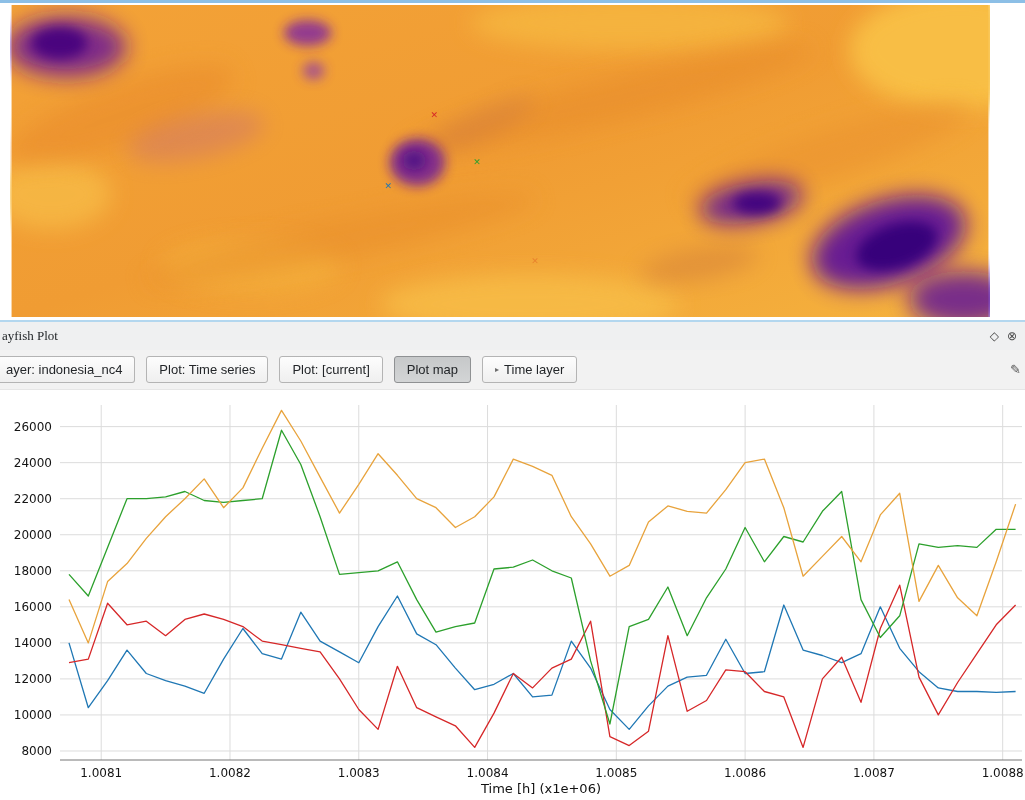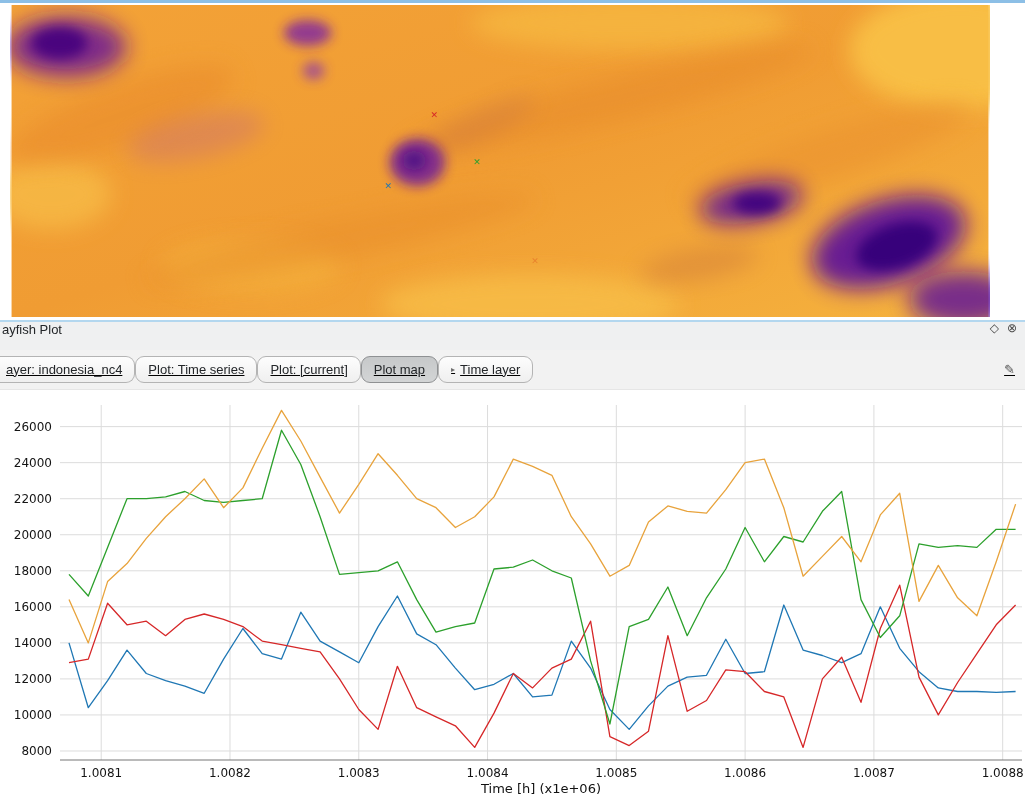--- a/index.html
+++ b/index.html
@@ -9,34 +9,34 @@
     background:#ffffff;
     font-family:"Liberation Sans", sans-serif;
   }
   
   .map-region { position:relative; height:322px; background:#ffffff; }
   .focus-line { position:absolute; top:0; left:0; right:0; height:3px; background:#8cbfe6; }
   #map-svg { position:absolute; left:10px; top:5px; display:block; }
   .sep { position:absolute; bottom:0; left:0; right:0; height:2px; background:#b3d7ef; }
   
   .panel-header {
-    height:28px; background:#eff0f1; display:flex; align-items:flex-start;
-    padding:0 8px 0 2px; font-size:13px; color:#232629;
+    height:28px; background:#eff0f1; display:flex; align-items:center;
+    padding:0 8px 0 2px; font-size:13px; color:#232629;font-family:Liberation Serif, serif;
   }
   .hdr-icons { margin-left:auto; display:flex; gap:8px; color:#4a4a4a; font-size:12px; align-items:center; }
   .hdr-icons span { cursor:default; line-height:1; }
   
   .toolbar {
-    height:40px; background:#f2f2f2; display:flex; align-items:center; gap:0;
-    padding:0 6px 0 0; border-bottom:1px solid #e6e6e6;text-decoration:underline;
+    height:40px; background:#f2f2f2; display:flex; align-items:center; gap:11px;
+    padding:0 0 0 0; border-bottom:1px solid #e6e6e6;
   }
   .tb {
     font-family:inherit; font-size:13px; color:#232629;
     background:linear-gradient(#fdfdfd,#efefef);
-    border:1px solid #b4b4b4; border-radius:9px;
+    border:1px solid #b4b4b4; border-radius:3px;
     padding:5px 12px; line-height:1.2; white-space:nowrap;
     display:inline-flex; align-items:center; gap:5px;
   }
   .tb.active {
     background:linear-gradient(#c6c8c9,#d3d5d6);
     border-color:#8f9193;
   }
   .tb.clip { margin-left:-6px; border-left:none; border-top-left-radius:0; border-bottom-left-radius:0; }
   .mini { font-size:8px; color:#6a6a6a; }
   .pen { margin-left:auto; margin-right:4px; color:#555; font-size:13px; }

